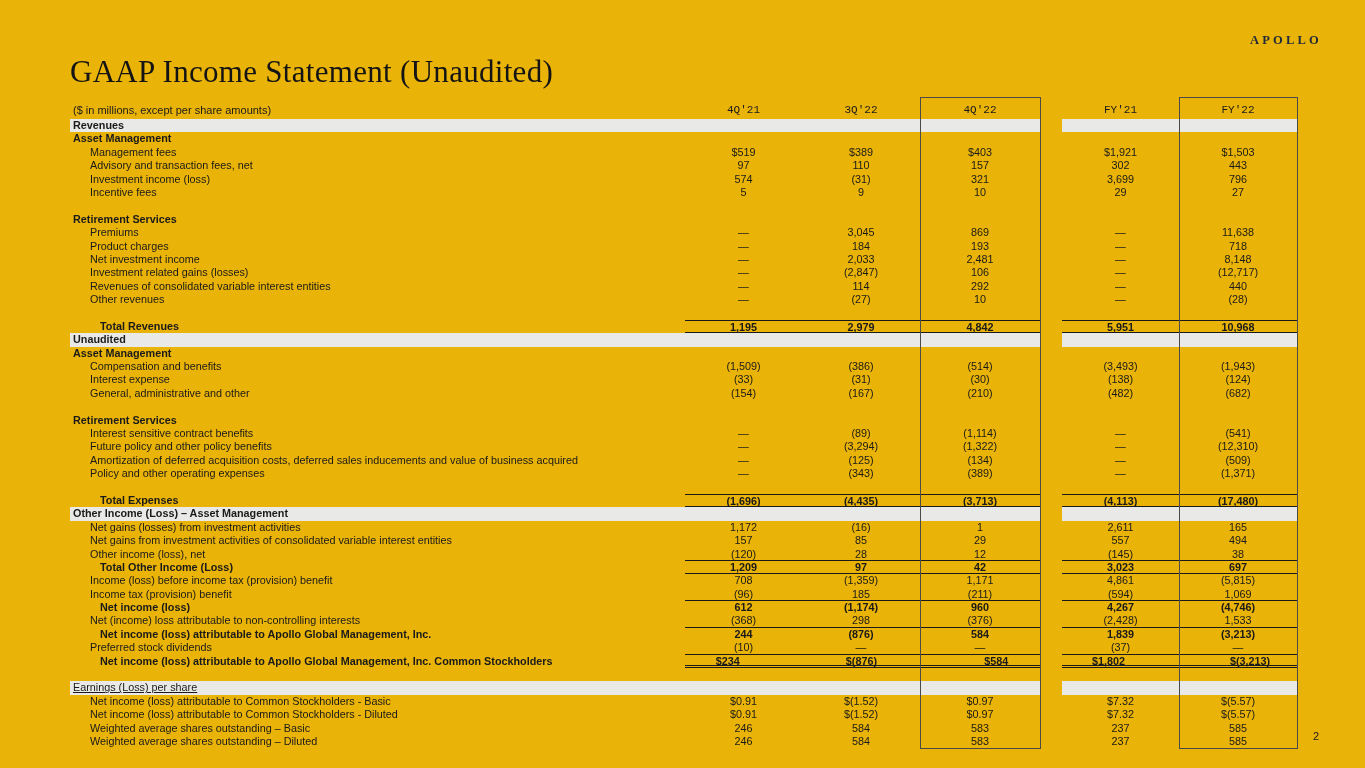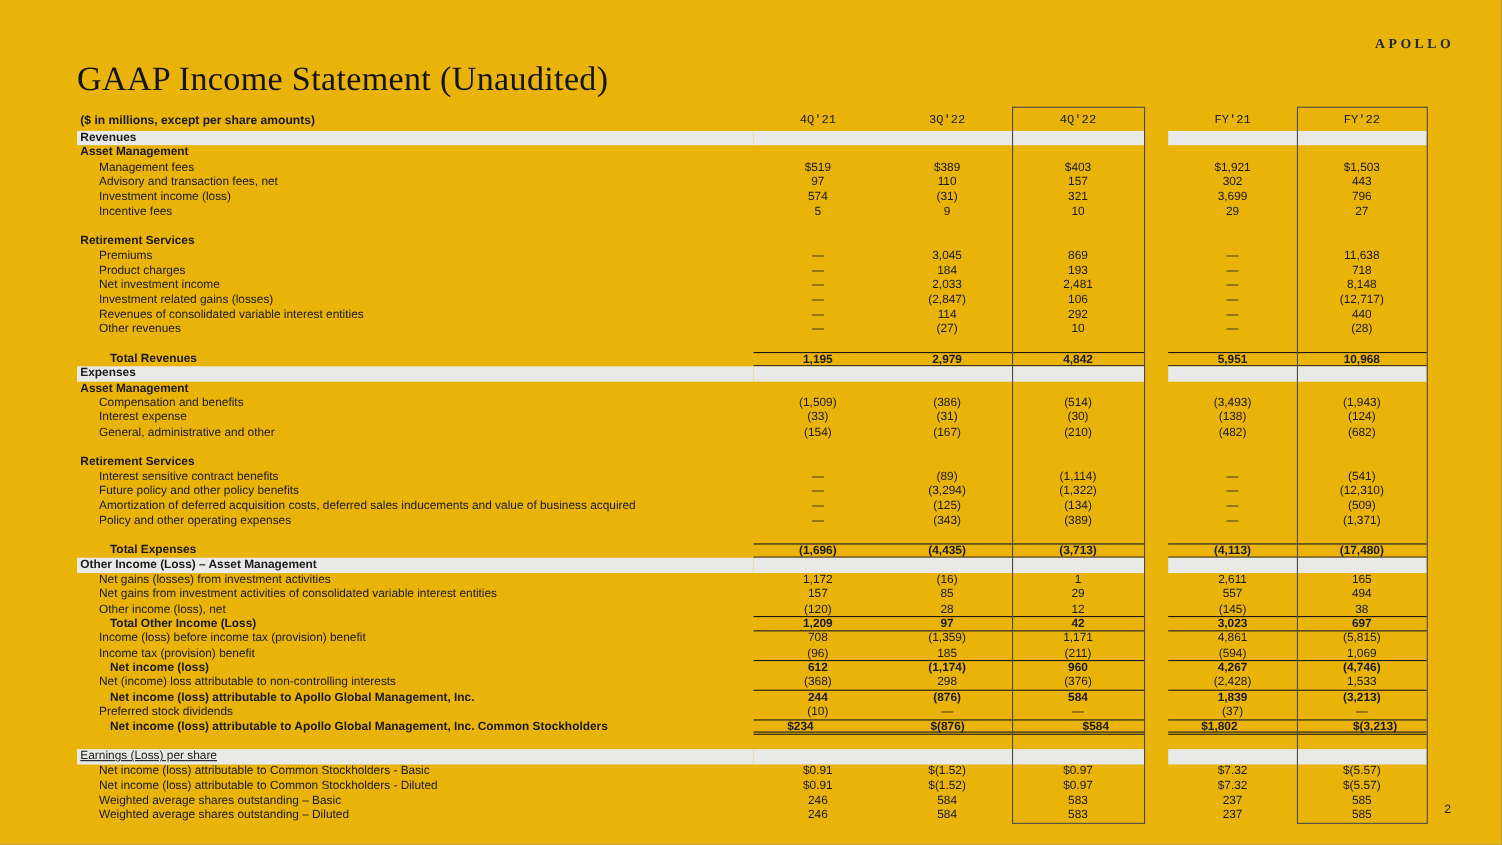--- a/index.html
+++ b/index.html
@@ -14,21 +14,21 @@
     font-family:"Liberation Serif", serif; font-size:12.5px; letter-spacing:3.2px;
     color:#1e2a3a; font-weight:bold;
   }
   .title {
     position:absolute; left:70px; top:54px;
     font-family:"Liberation Serif", serif; font-weight:normal;
     font-size:31px; color:#141414; letter-spacing:0.3px; white-space:nowrap;
   }
   .tablewrap { position:absolute; left:70px; top:97px; width:1229px; }
   .hdr { display:flex; height:22px; align-items:flex-end; padding-bottom:3px; font-size:11px; }
-  .hdr .sub { width:615px; padding-left:3px; white-space:nowrap;font-weight:bold; }
+  .hdr .sub { width:615px; padding-left:3px; white-space:nowrap; }
   .hdr .hc { text-align:center;font-family:Liberation Mono, monospace; }
   .row { display:flex; height:13.4px; font-size:10.8px; line-height:13.5px; white-space:nowrap; }
   .lab { width:615px; padding-left:20px; overflow:hidden; }
   .row.section .lab, .row.band .lab { padding-left:3px; font-weight:bold; }
   .row.band-light .lab { padding-left:3px;text-decoration:underline; }
   .row.total { font-weight:bold; }
   .row.total .lab { padding-left:30px; }
   .grp { display:flex; }
   .g1 { width:355px; }
   .g2 { width:235px; }
@@ -267,21 +267,21 @@
             <div class="cell c2">2,979</div>
             <div class="cell c3">4,842</div>
           </div>
           <div class="spacer"></div>
           <div class="grp g2 bd-tb">
             <div class="cell c4">5,951</div>
             <div class="cell c5">10,968</div>
           </div>
         </div>
         <div class="row band">
-          <div class="lab">Expenses</div>
+          <div class="lab">Unaudited</div>
           <div class="grp g1">
             <div class="cell c1"></div>
             <div class="cell c2"></div>
             <div class="cell c3"></div>
           </div>
           <div class="spacer"></div>
           <div class="grp g2">
             <div class="cell c4"></div>
             <div class="cell c5"></div>
           </div>

